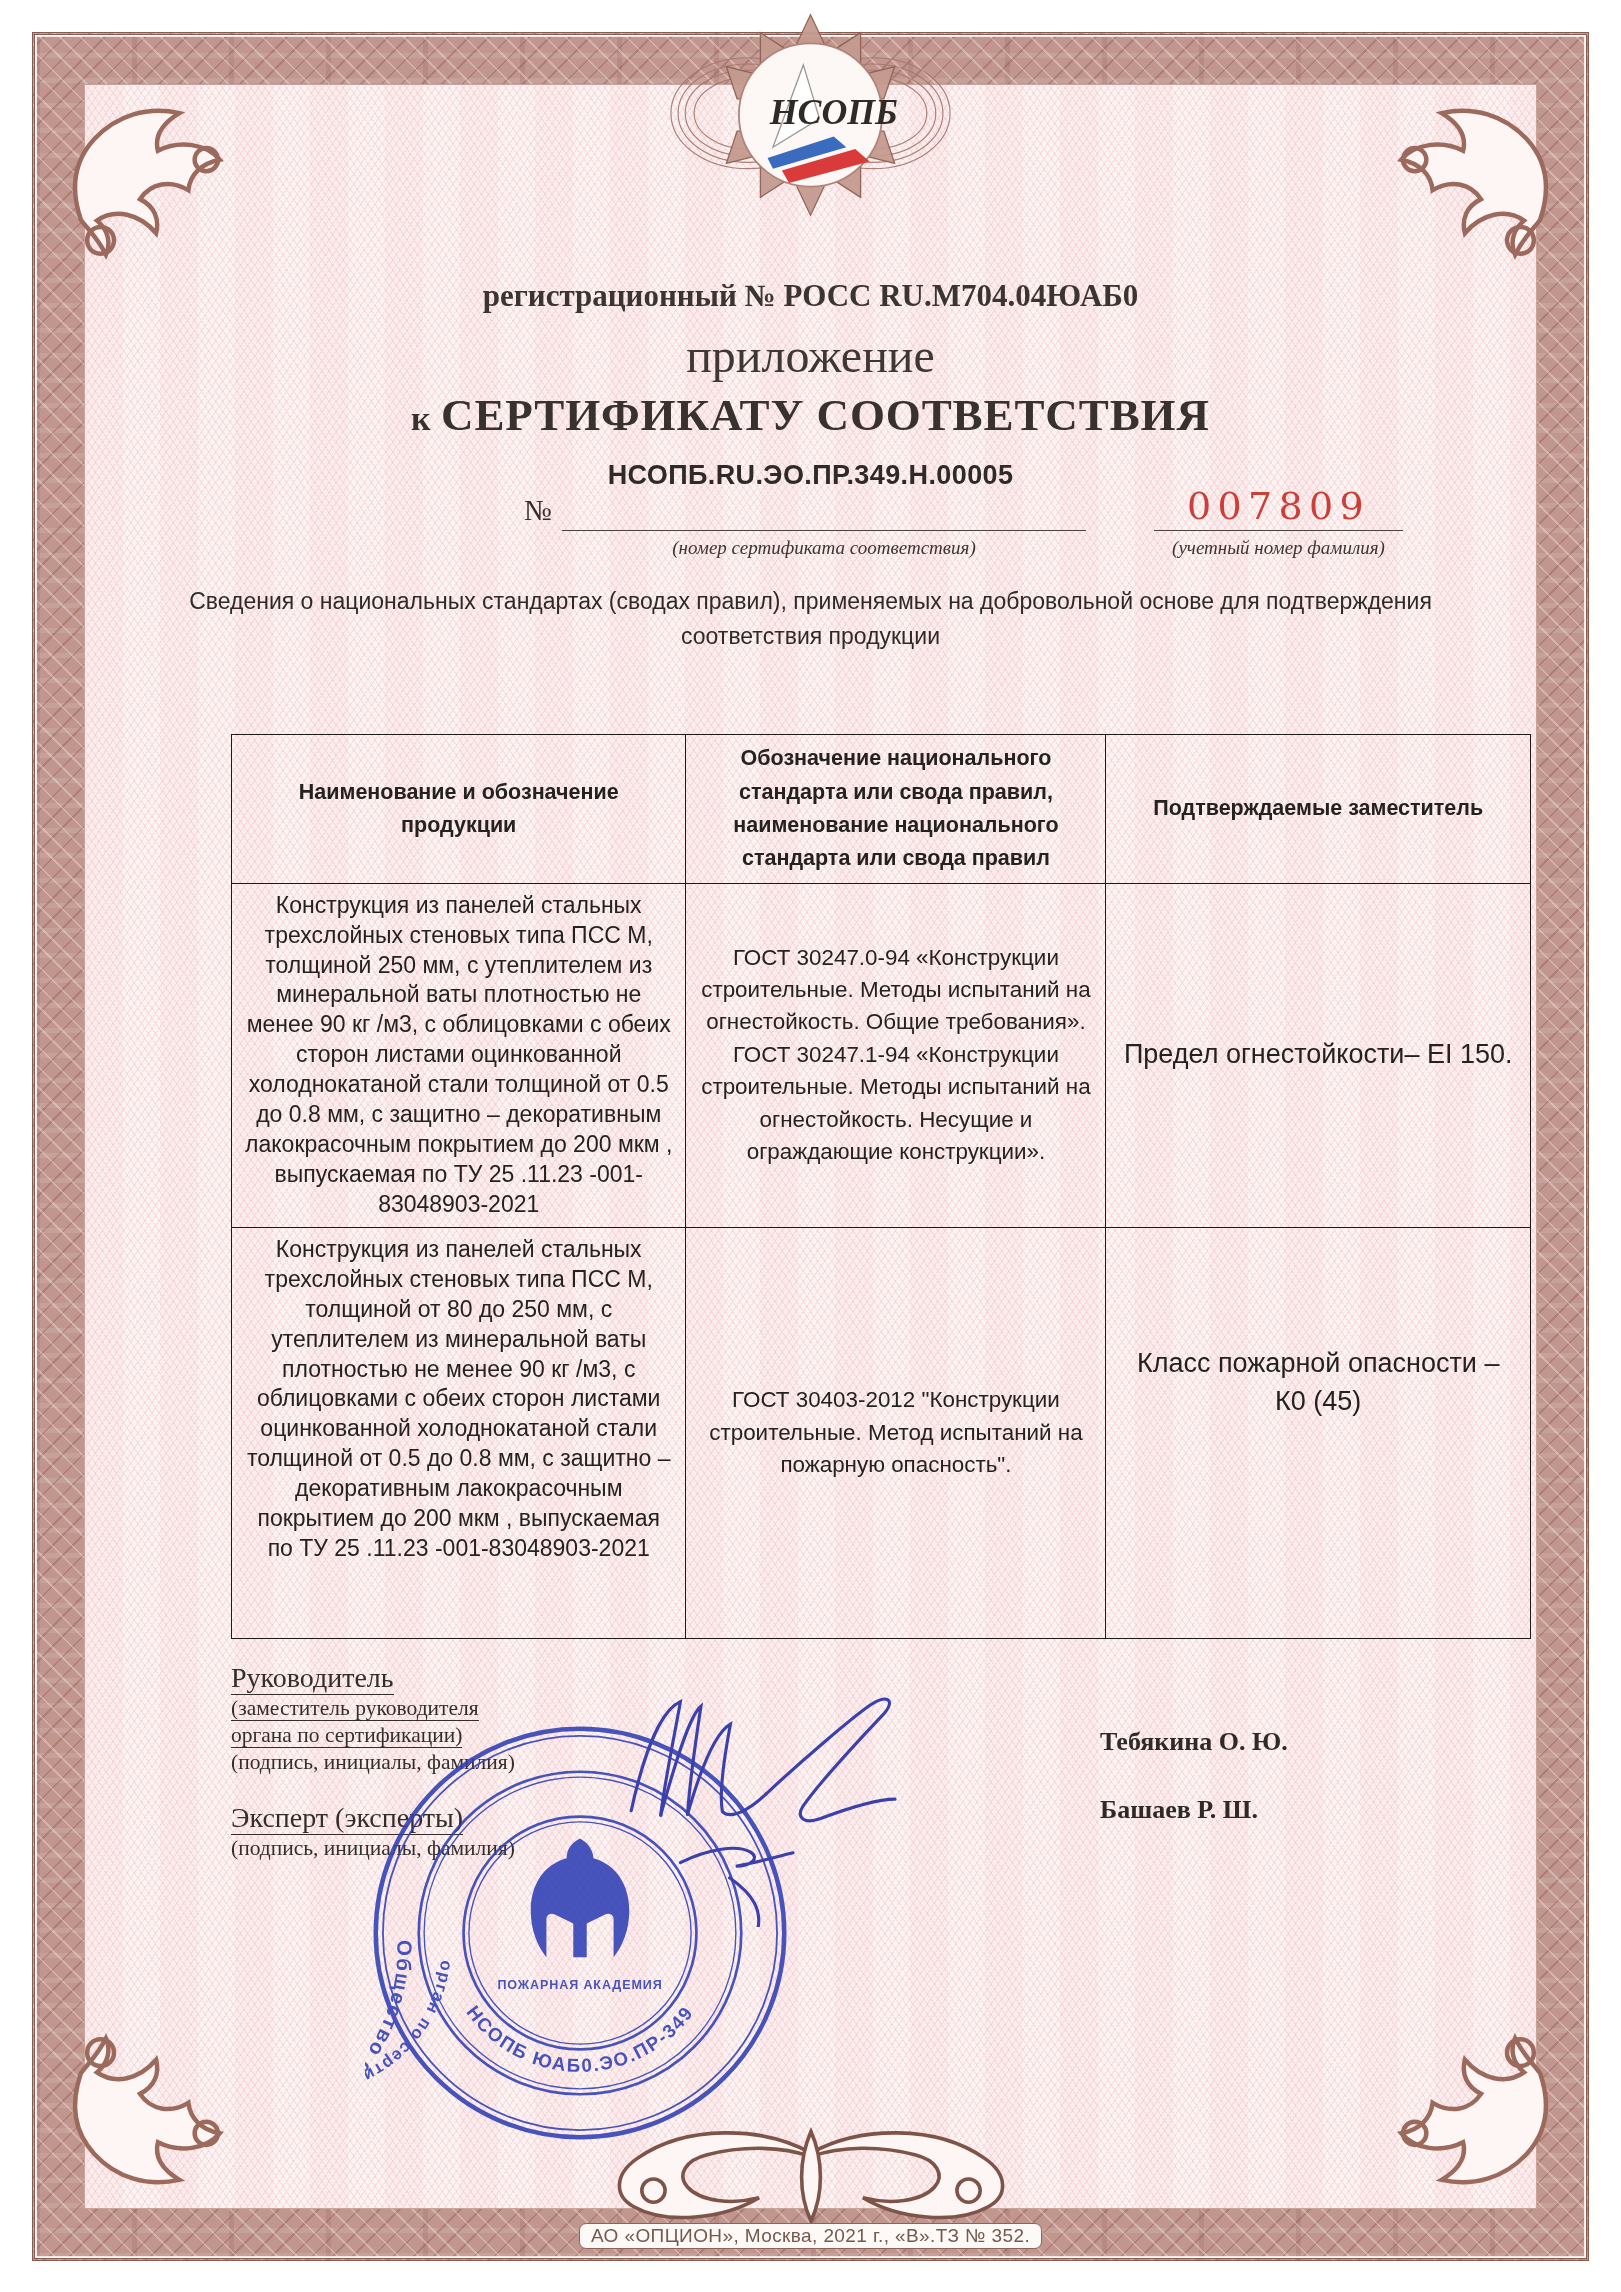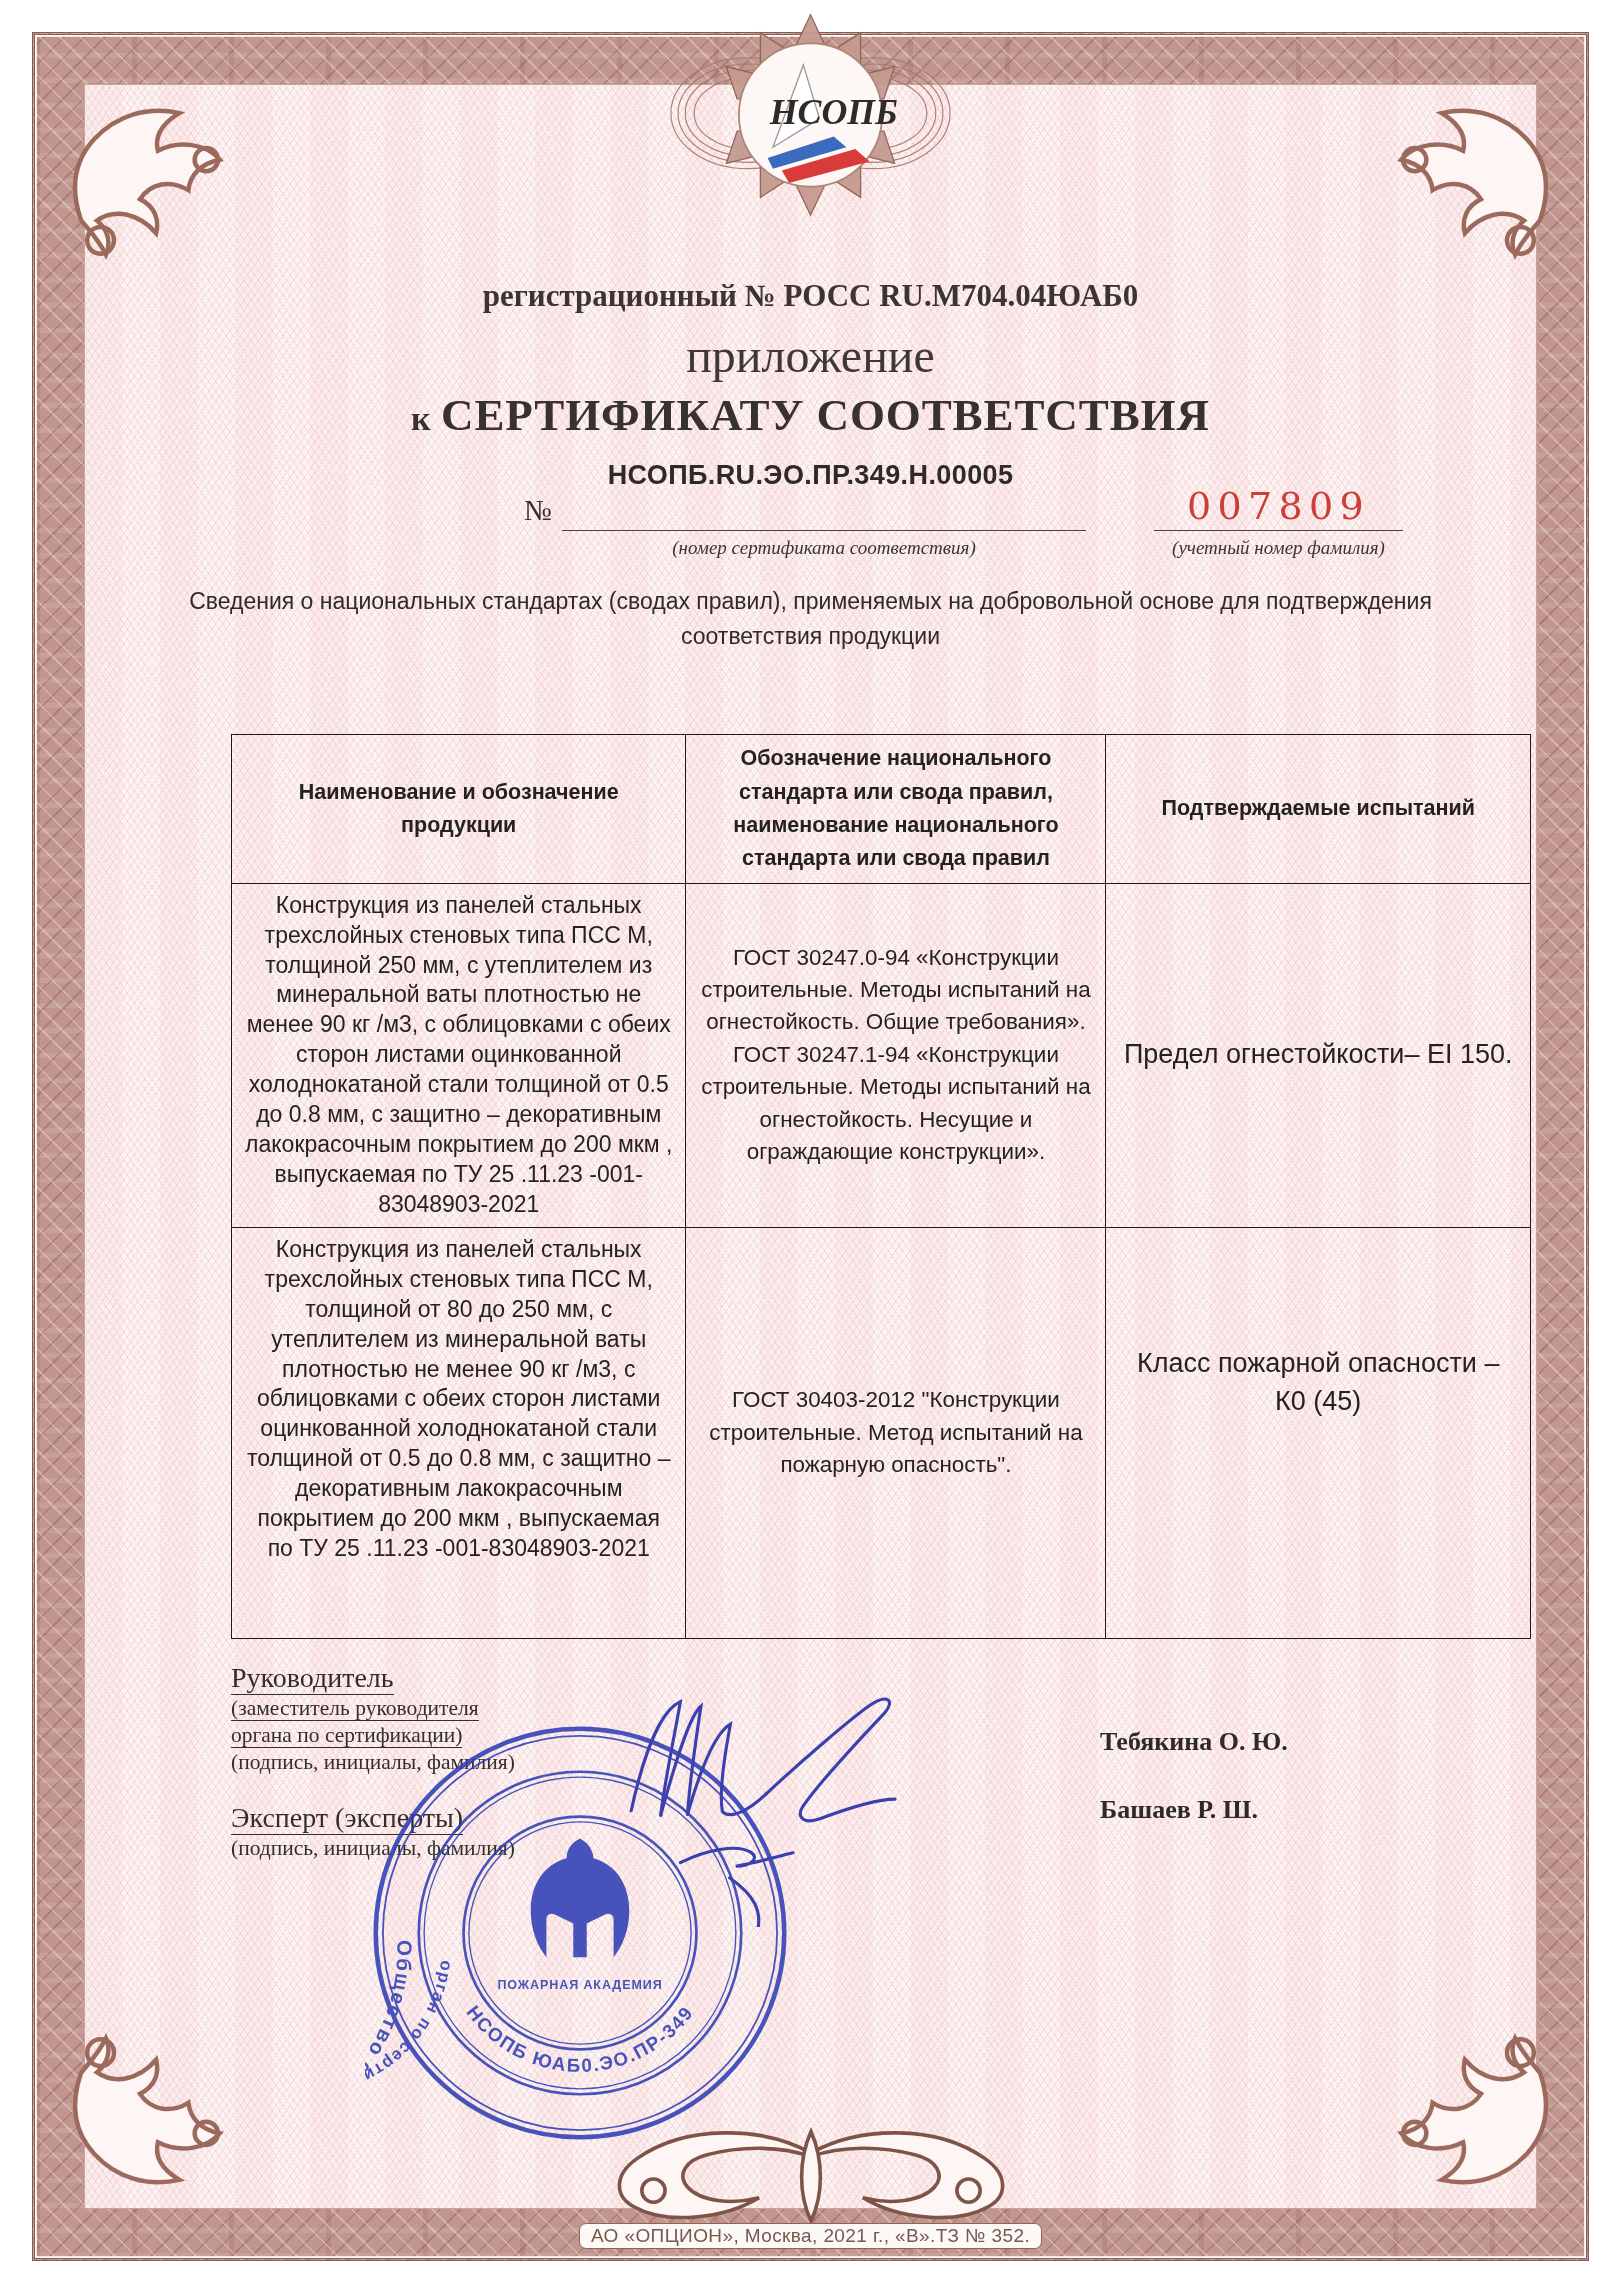--- a/index.html
+++ b/index.html
@@ -132,21 +132,21 @@
   <div class="abs serial-line z2"></div>
   <div class="abs serial-caption z2">(учетный номер фамилия)</div>
 
   <div class="abs intro z2">Сведения о национальных стандартах (сводах правил), применяемых на добровольной основе для подтверждения соответствия продукции</div>
 
   <table class="spec z2">
     <thead>
       <tr>
         <th>Наименование и обозначение продукции</th>
         <th>Обозначение национального стандарта или свода правил, наименование национального стандарта или свода правил</th>
-        <th>Подтверждаемые испытаний</th>
+        <th>Подтверждаемые заместитель</th>
       </tr>
     </thead>
     <tbody>
       <tr class="r1">
         <td class="c-prod">Конструкция из панелей стальных трехслойных стеновых типа ПСС М, толщиной 250 мм, с  утеплителем из минеральной ваты плотностью не менее 90 кг /м3, с облицовками с обеих сторон листами оцинкованной холоднокатаной стали толщиной от 0.5 до 0.8 мм, с защитно – декоративным лакокрасочным покрытием до 200 мкм ,  выпускаемая по ТУ 25 .11.23 -001-83048903-2021</td>
         <td class="c-std">ГОСТ 30247.0-94 «Конструкции строительные. Методы испытаний на огнестойкость. Общие требования». ГОСТ 30247.1-94 «Конструкции строительные. Методы испытаний на огнестойкость. Несущие и ограждающие конструкции».</td>
         <td class="c-req">Предел огнестойкости– EI 150.</td>
       </tr>
       <tr class="r2">
         <td class="c-prod">Конструкция из панелей стальных трехслойных стеновых типа ПСС М, толщиной от 80 до 250 мм, с утеплителем из минеральной ваты плотностью не менее  90 кг /м3, с облицовками с обеих сторон листами оцинкованной холоднокатаной стали толщиной от 0.5 до 0.8 мм, с защитно – декоративным лакокрасочным покрытием до 200 мкм ,  выпускаемая по ТУ 25 .11.23 -001-83048903-2021</td>

